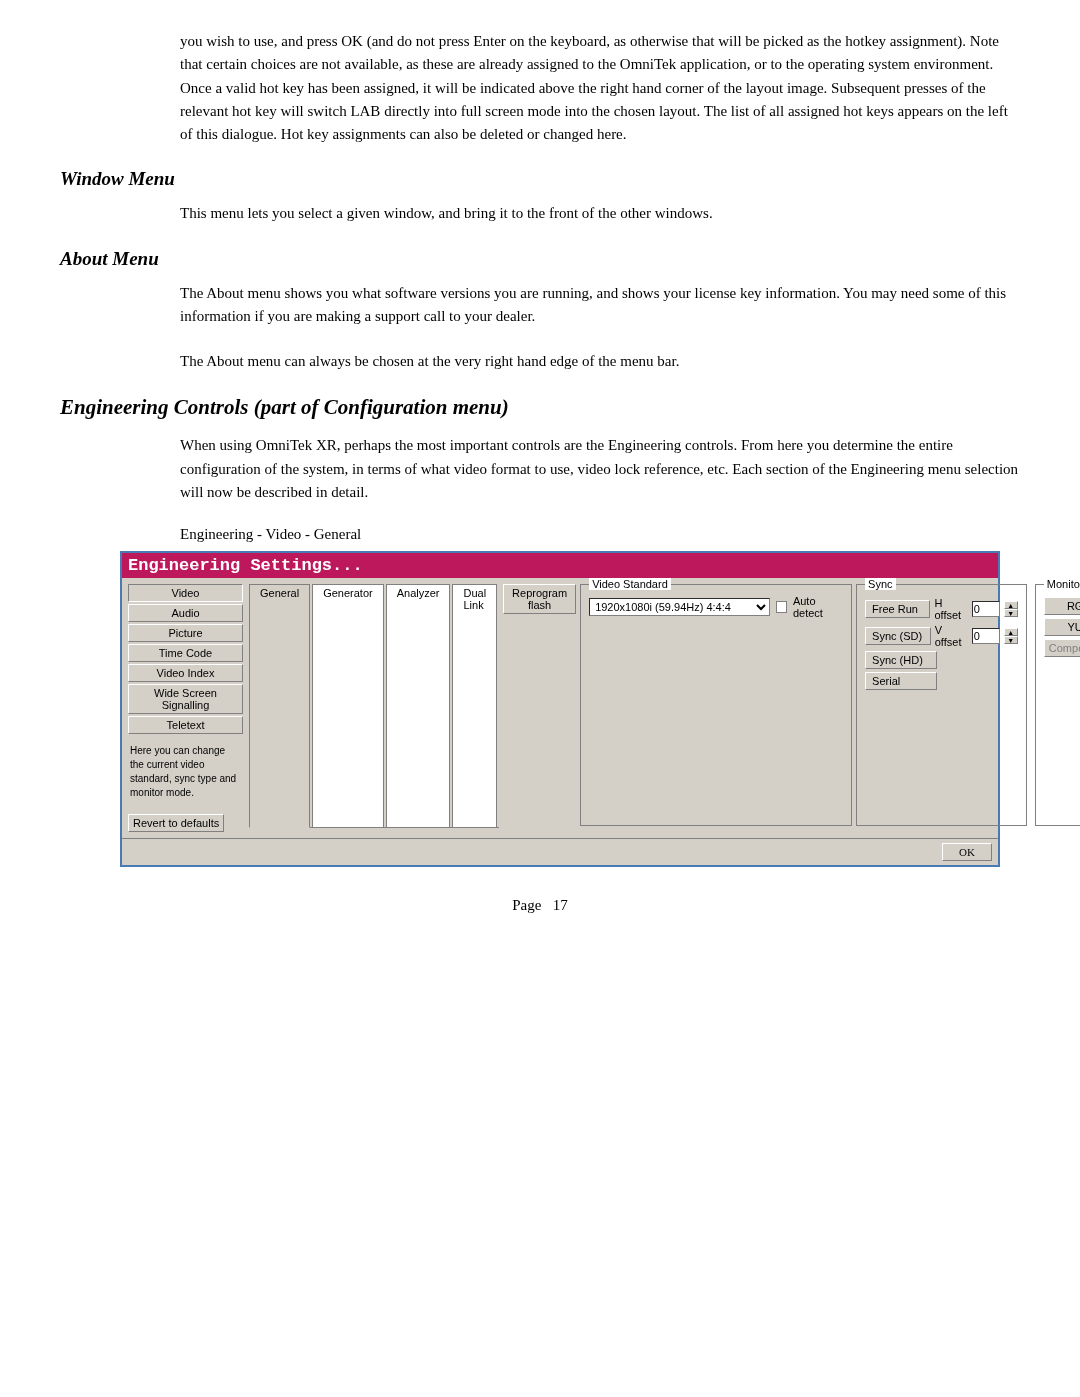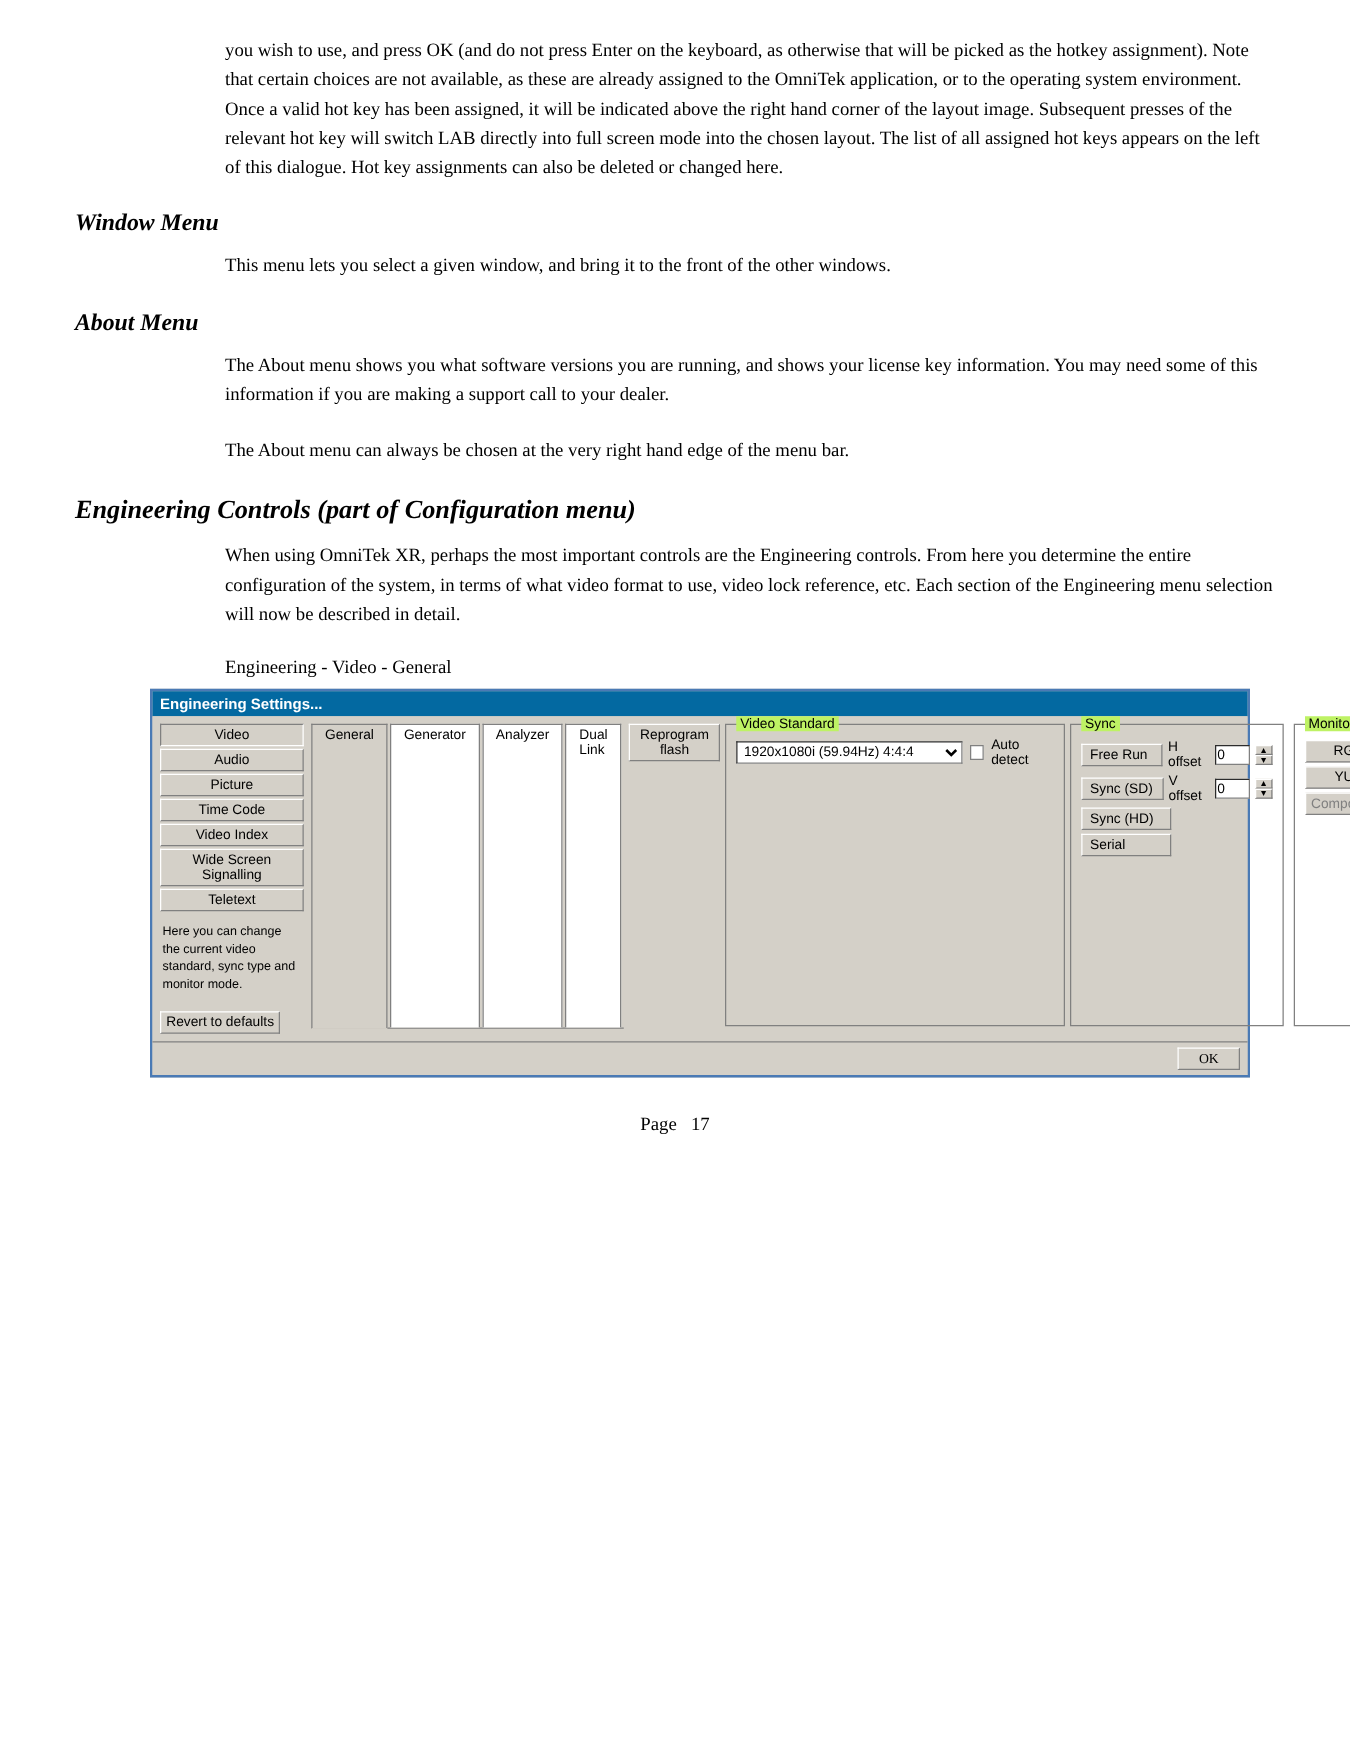--- a/index.html
+++ b/index.html
@@ -49,24 +49,24 @@
     
     .dialog-wrapper {
       margin-left: 60px;
       margin-right: 20px;
       border: 2px solid #4a7ab5;
       background: #d4d0c8;
       margin-bottom: 30px;
     }
 
     .dialog-titlebar {
-      background: #0369a1;
+      background: #be185d;
       color: #fff;
-      font-family: Liberation Sans, sans-serif;
-      font-size: 12px;
+      font-family: Liberation Mono, monospace;
+      font-size: 17px;
       font-weight: bold;
       padding: 3px 6px;
     }
 
     .dialog-body {
       display: flex;
       padding: 6px;
       gap: 6px;
       background: #d4d0c8;
     }
@@ -167,21 +167,21 @@
       margin-bottom: 6px;
       position: relative;
       font-family: Arial, sans-serif;
       font-size: 11px;
     }
 
     .group-box-legend {
       position: absolute;
       top: -7px;
       left: 8px;
-      background: #bef264;
+      background: #ffffff;
       padding: 0 3px;
       font-size: 11px;
       font-family: Arial, sans-serif;
     }
 
     .video-standard-row {
       display: flex;
       align-items: center;
       gap: 6px;
       margin-top: 4px;

